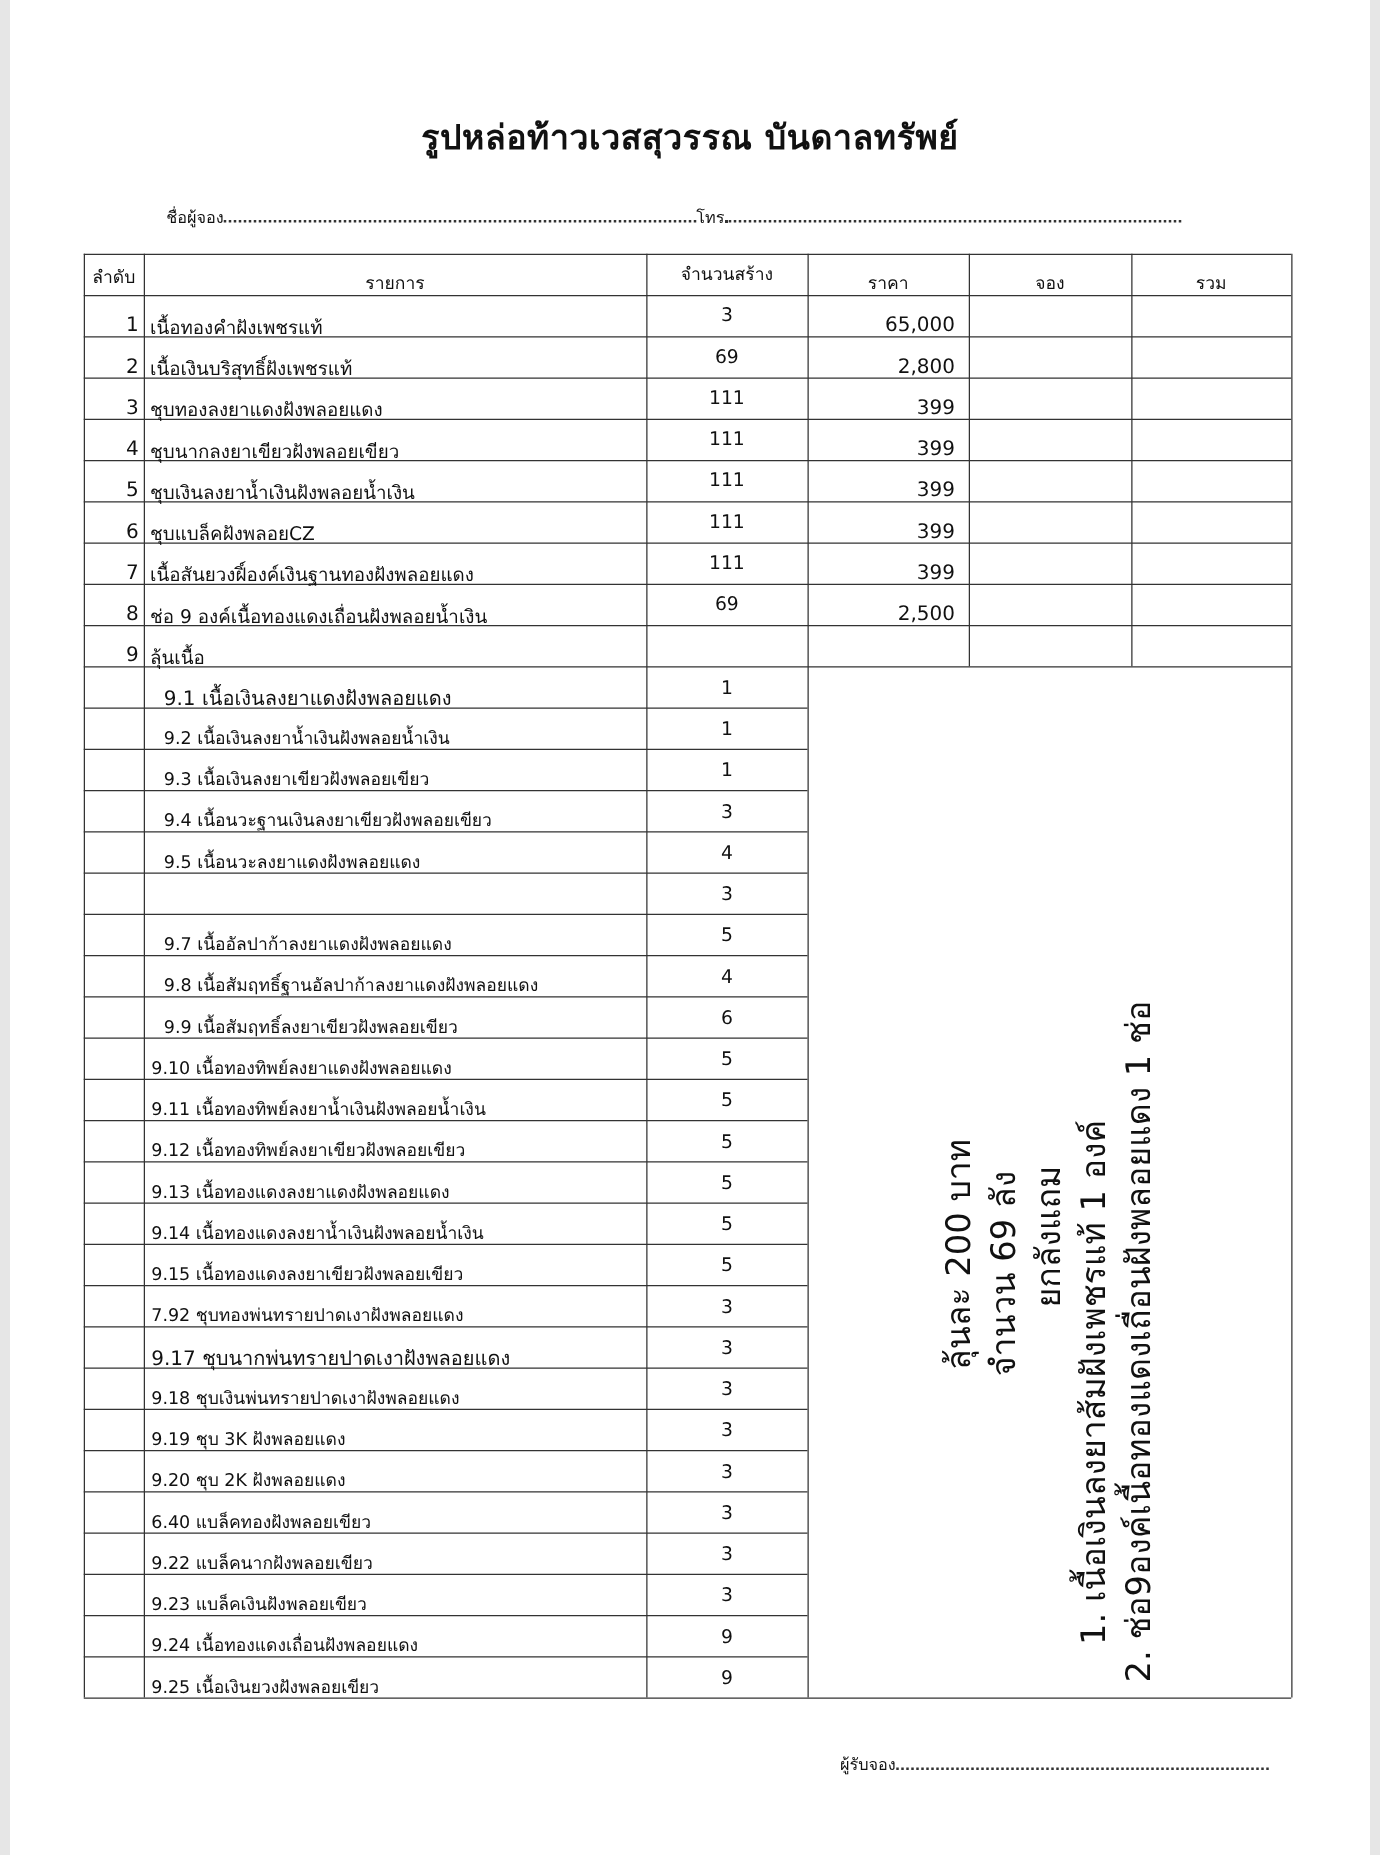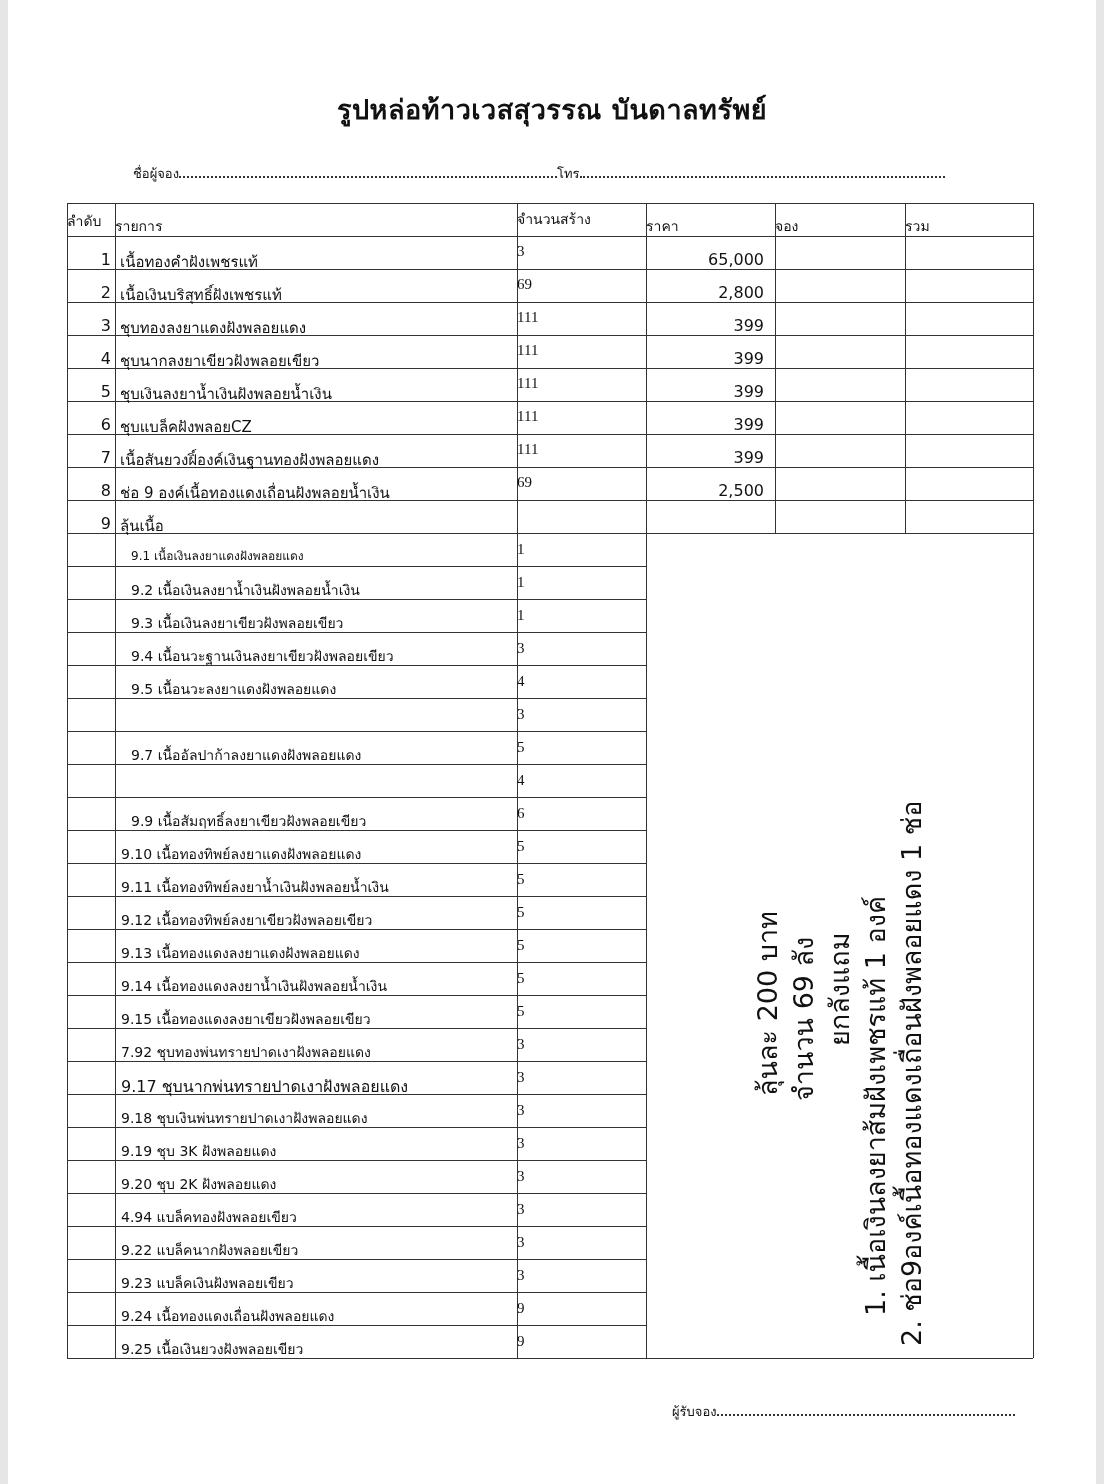--- a/index.html
+++ b/index.html
@@ -18,21 +18,21 @@
   }
   .line-field { position: absolute; font-size: 13px; white-space: nowrap; }
   .line-field .dots { display: inline-block; border-bottom: 2px dotted #333; height: 8px; vertical-align: baseline; }
 
   .sheet { position: absolute; left: 67px; top: 203px; width: 967px; height: 1152px; }
   .hline { position: absolute; height: 0; border-top: 1.6px solid #333; }
   .vline { position: absolute; width: 0; border-left: 1.6px solid #333; }
 
   .txt { position: absolute; white-space: nowrap; font-size: 14px; }
   .num { text-align: right; }
-  .ctr { text-align: left; font-family: Liberation Serif, serif; }
+  .ctr { text-align: center; }
 
   .rot-box {
     position: absolute; left: 580px; top: 330px; width: 385px; height: 822px;
   }
   .rot-inner {
     position: absolute; left: 50%; top: 50%;
     transform: translate(-50%, -50%) rotate(-90deg);
     width: 800px; text-align: left;
   }
   .rot-line { font-size: 27px; line-height: 36px; white-space: nowrap; padding-left: 90px; }
@@ -146,33 +146,34 @@
     <div class="txt ctr" style="left:450px;width:129px;top:271px;font-size:15px">69</div>
     <div class="txt num" style="left:579px;width:118px;top:278px;font-size:16px">2,500</div>
     <div class="txt" style="left:708px;width:130px;top:264px;height:33px"></div>
     <div class="txt" style="left:838px;width:128px;top:264px;height:33px"></div>
     <div class="txt num" style="left:0;width:44px;top:311px;font-size:16px">9</div>
     <div class="txt" style="left:53px;top:311px;font-size:15px">ลุ้นเนื้อ</div>
     <div class="txt ctr" style="left:450px;width:129px;top:304px;font-size:15px"></div>
     <div class="txt num" style="left:579px;width:118px;top:311px;font-size:16px"></div>
     <div class="txt" style="left:708px;width:130px;top:297px;height:33px"></div>
     <div class="txt" style="left:838px;width:128px;top:297px;height:33px"></div>
-    <div class="txt" style="left:64px;top:343px;font-size:12px">9.1 เนื้อเงินลงยาแดงฝังพลอยแดง</div>
+    <div class="txt" style="left:64px;top:343px;font-size:16px">9.1 เนื้อเงินลงยาแดงฝังพลอยแดง</div>
     <div class="txt ctr" style="left:450px;width:129px;top:338px;font-size:15px">1</div>
     <div class="txt" style="left:64px;top:376px;font-size:14px">9.2 เนื้อเงินลงยาน้ำเงินฝังพลอยน้ำเงิน</div>
     <div class="txt ctr" style="left:450px;width:129px;top:371px;font-size:15px">1</div>
     <div class="txt" style="left:64px;top:409px;font-size:14px">9.3 เนื้อเงินลงยาเขียวฝังพลอยเขียว</div>
     <div class="txt ctr" style="left:450px;width:129px;top:404px;font-size:15px">1</div>
     <div class="txt" style="left:64px;top:442px;font-size:14px">9.4 เนื้อนวะฐานเงินลงยาเขียวฝังพลอยเขียว</div>
     <div class="txt ctr" style="left:450px;width:129px;top:437px;font-size:15px">3</div>
     <div class="txt" style="left:64px;top:475px;font-size:14px">9.5 เนื้อนวะลงยาแดงฝังพลอยแดง</div>
     <div class="txt ctr" style="left:450px;width:129px;top:470px;font-size:15px">4</div>
     <div class="txt ctr" style="left:450px;width:129px;top:503px;font-size:15px">3</div>
     <div class="txt" style="left:64px;top:541px;font-size:14px">9.7 เนื้ออัลปาก้าลงยาแดงฝังพลอยแดง</div>
     <div class="txt ctr" style="left:450px;width:129px;top:536px;font-size:15px">5</div>
+    <div class="txt" style="left:64px;top:574px;font-size:14px">9.8 เนื้อสัมฤทธิ์ฐานอัลปาก้าลงยาแดงฝังพลอยแดง</div>
     <div class="txt ctr" style="left:450px;width:129px;top:569px;font-size:15px">4</div>
     <div class="txt" style="left:64px;top:607px;font-size:14px">9.9 เนื้อสัมฤทธิ์ลงยาเขียวฝังพลอยเขียว</div>
     <div class="txt ctr" style="left:450px;width:129px;top:602px;font-size:15px">6</div>
     <div class="txt" style="left:54px;top:640px;font-size:14px">9.10 เนื้อทองทิพย์ลงยาแดงฝังพลอยแดง</div>
     <div class="txt ctr" style="left:450px;width:129px;top:635px;font-size:15px">5</div>
     <div class="txt" style="left:54px;top:673px;font-size:14px">9.11 เนื้อทองทิพย์ลงยาน้ำเงินฝังพลอยน้ำเงิน</div>
     <div class="txt ctr" style="left:450px;width:129px;top:668px;font-size:15px">5</div>
     <div class="txt" style="left:54px;top:706px;font-size:14px">9.12 เนื้อทองทิพย์ลงยาเขียวฝังพลอยเขียว</div>
     <div class="txt ctr" style="left:450px;width:129px;top:701px;font-size:15px">5</div>
     <div class="txt" style="left:54px;top:739px;font-size:14px">9.13 เนื้อทองแดงลงยาแดงฝังพลอยแดง</div>
@@ -184,21 +185,21 @@
     <div class="txt" style="left:54px;top:838px;font-size:14px">7.92 ชุบทองพ่นทรายปาดเงาฝังพลอยแดง</div>
     <div class="txt ctr" style="left:450px;width:129px;top:833px;font-size:15px">3</div>
     <div class="txt" style="left:54px;top:871px;font-size:16px">9.17 ชุบนากพ่นทรายปาดเงาฝังพลอยแดง</div>
     <div class="txt ctr" style="left:450px;width:129px;top:866px;font-size:15px">3</div>
     <div class="txt" style="left:54px;top:904px;font-size:14px">9.18 ชุบเงินพ่นทรายปาดเงาฝังพลอยแดง</div>
     <div class="txt ctr" style="left:450px;width:129px;top:899px;font-size:15px">3</div>
     <div class="txt" style="left:54px;top:937px;font-size:14px">9.19 ชุบ 3K ฝังพลอยแดง</div>
     <div class="txt ctr" style="left:450px;width:129px;top:932px;font-size:15px">3</div>
     <div class="txt" style="left:54px;top:970px;font-size:14px">9.20 ชุบ 2K ฝังพลอยแดง</div>
     <div class="txt ctr" style="left:450px;width:129px;top:965px;font-size:15px">3</div>
-    <div class="txt" style="left:54px;top:1003px;font-size:14px">4.94 แบล็คทองฝังพลอยเขียว</div>
+    <div class="txt" style="left:54px;top:1003px;font-size:14px">6.40 แบล็คทองฝังพลอยเขียว</div>
     <div class="txt ctr" style="left:450px;width:129px;top:998px;font-size:15px">3</div>
     <div class="txt" style="left:54px;top:1036px;font-size:14px">9.22 แบล็คนากฝังพลอยเขียว</div>
     <div class="txt ctr" style="left:450px;width:129px;top:1031px;font-size:15px">3</div>
     <div class="txt" style="left:54px;top:1069px;font-size:14px">9.23 แบล็คเงินฝังพลอยเขียว</div>
     <div class="txt ctr" style="left:450px;width:129px;top:1064px;font-size:15px">3</div>
     <div class="txt" style="left:54px;top:1102px;font-size:14px">9.24 เนื้อทองแดงเถื่อนฝังพลอยแดง</div>
     <div class="txt ctr" style="left:450px;width:129px;top:1097px;font-size:15px">9</div>
     <div class="txt" style="left:54px;top:1135px;font-size:14px">9.25 เนื้อเงินยวงฝังพลอยเขียว</div>
     <div class="txt ctr" style="left:450px;width:129px;top:1130px;font-size:15px">9</div>
     <div class="rot-box" style="left:579px;top:330px;width:387px;height:825px">

